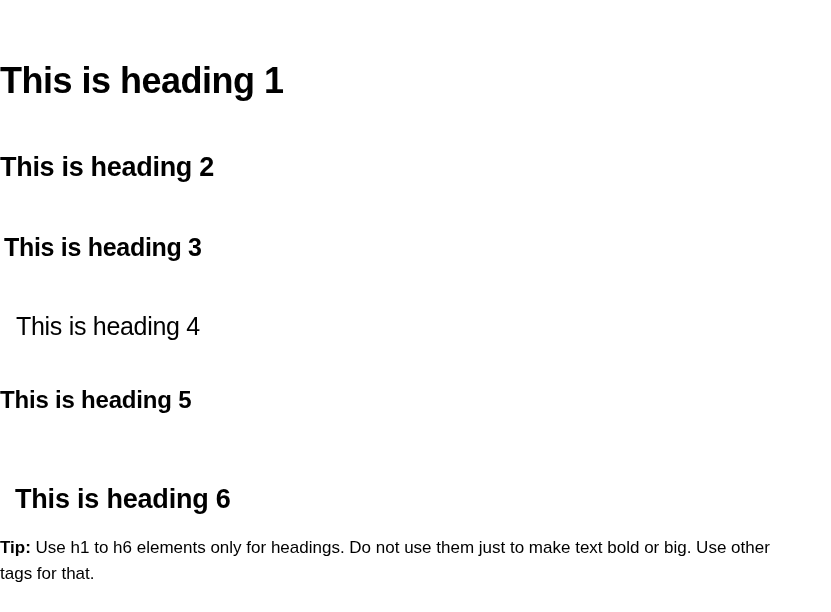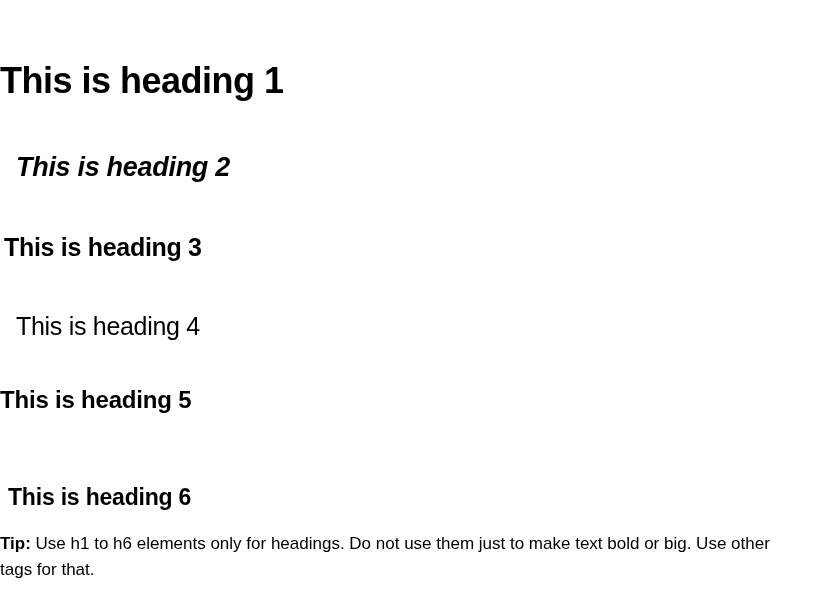--- a/index.html
+++ b/index.html
@@ -12,46 +12,45 @@
     }
     h1 {
       font-size: 36px;
       font-weight: 900;
       margin: 60px 6px 0 0;
       letter-spacing: -0.5px;
     }
     h2 {
       font-size: 27px;
       font-weight: 900;
-      margin: 50px 0 0 16px;
+      margin: 50px 0 0 0;
       letter-spacing: -0.3px;
-      font-style: italic;
     }
     h3 {
       font-size: 25px;
       font-weight: 900;
       margin: 50px 0 0 4px;
       letter-spacing: -0.3px;
     }
     h4 {
       font-size: 25px;
       font-weight: 400;
       margin: 50px 0 0 16px;
       letter-spacing: -0.3px;
     }
     h5 {
       font-size: 24px;
       font-weight: 900;
       margin: 45px 0 8px 0;
       letter-spacing: -0.2px;
     }
     h6 {
-      font-size: 23px;
+      font-size: 27px;
       font-weight: 900;
-      margin: 70px 0 0 8px;
+      margin: 70px 0 0 15px;
       letter-spacing: -0.2px;
     }
     p.tip {
       font-size: 17px;
       margin: 20px 0 12px 0;
       line-height: 1.5;
       max-width: 800px;
     }
     p.tip b {
       font-weight: 900;

